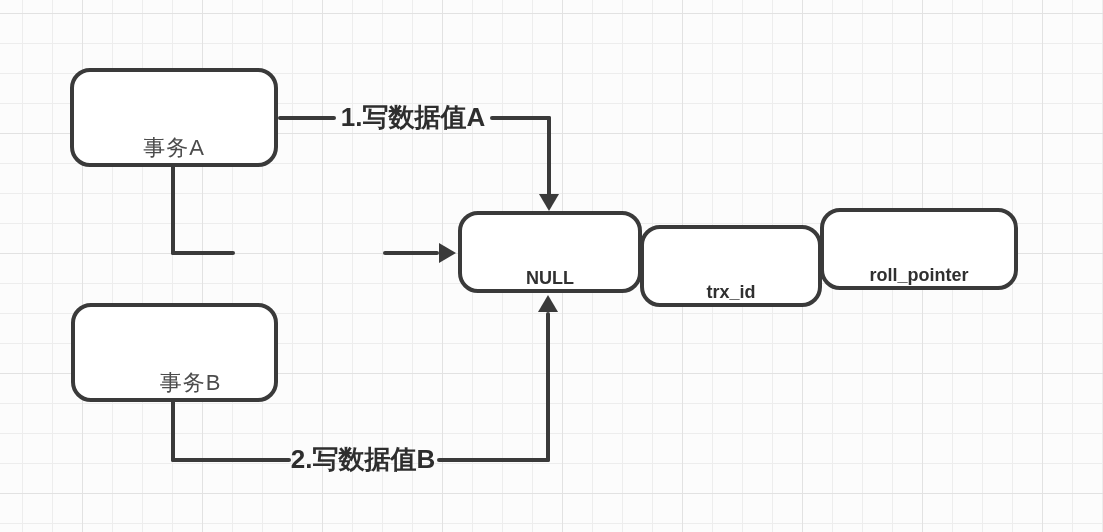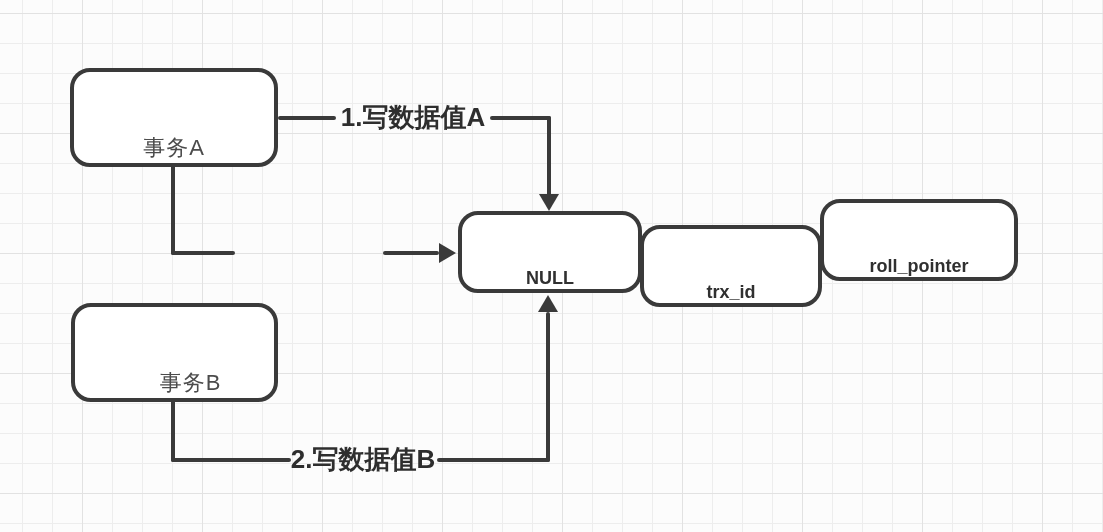--- a/index.html
+++ b/index.html
@@ -97,21 +97,21 @@
   </div>
 
   <div class="node node-en" style="left:458px; top:211px; width:184px; height:82px;">
     <span>NULL</span>
   </div>
 
   <div class="node node-en" style="left:640px; top:225px; width:182px; height:82px;">
     <span>trx_id</span>
   </div>
 
-  <div class="node node-en" style="left:820px; top:199px; width:198px; height:82px;">
+  <div class="node node-en" style="left:820px; top:208px; width:198px; height:82px;">
     <span>roll_pointer</span>
   </div>
 
   <div class="seg h" style="left:278px; top:116px; width:58px;"></div>
   <div class="edge-label" style="left:334px; top:103px; width:158px;">1.写数据值A</div>
   <div class="seg h" style="left:490px; top:116px; width:61px;"></div>
   <div class="seg v" style="left:547px; top:116px; height:80px;"></div>
   <div class="arrow arrow-down" style="left:539px; top:194px;"></div>
 
   <div class="seg v" style="left:171px; top:165px; height:90px;"></div>

